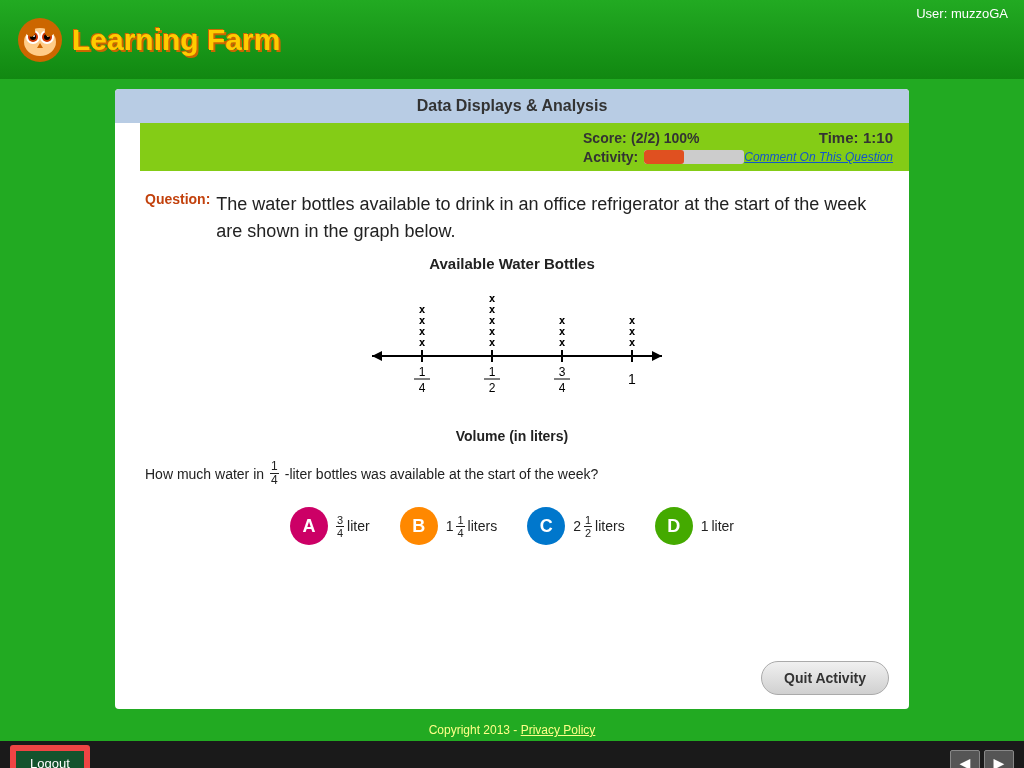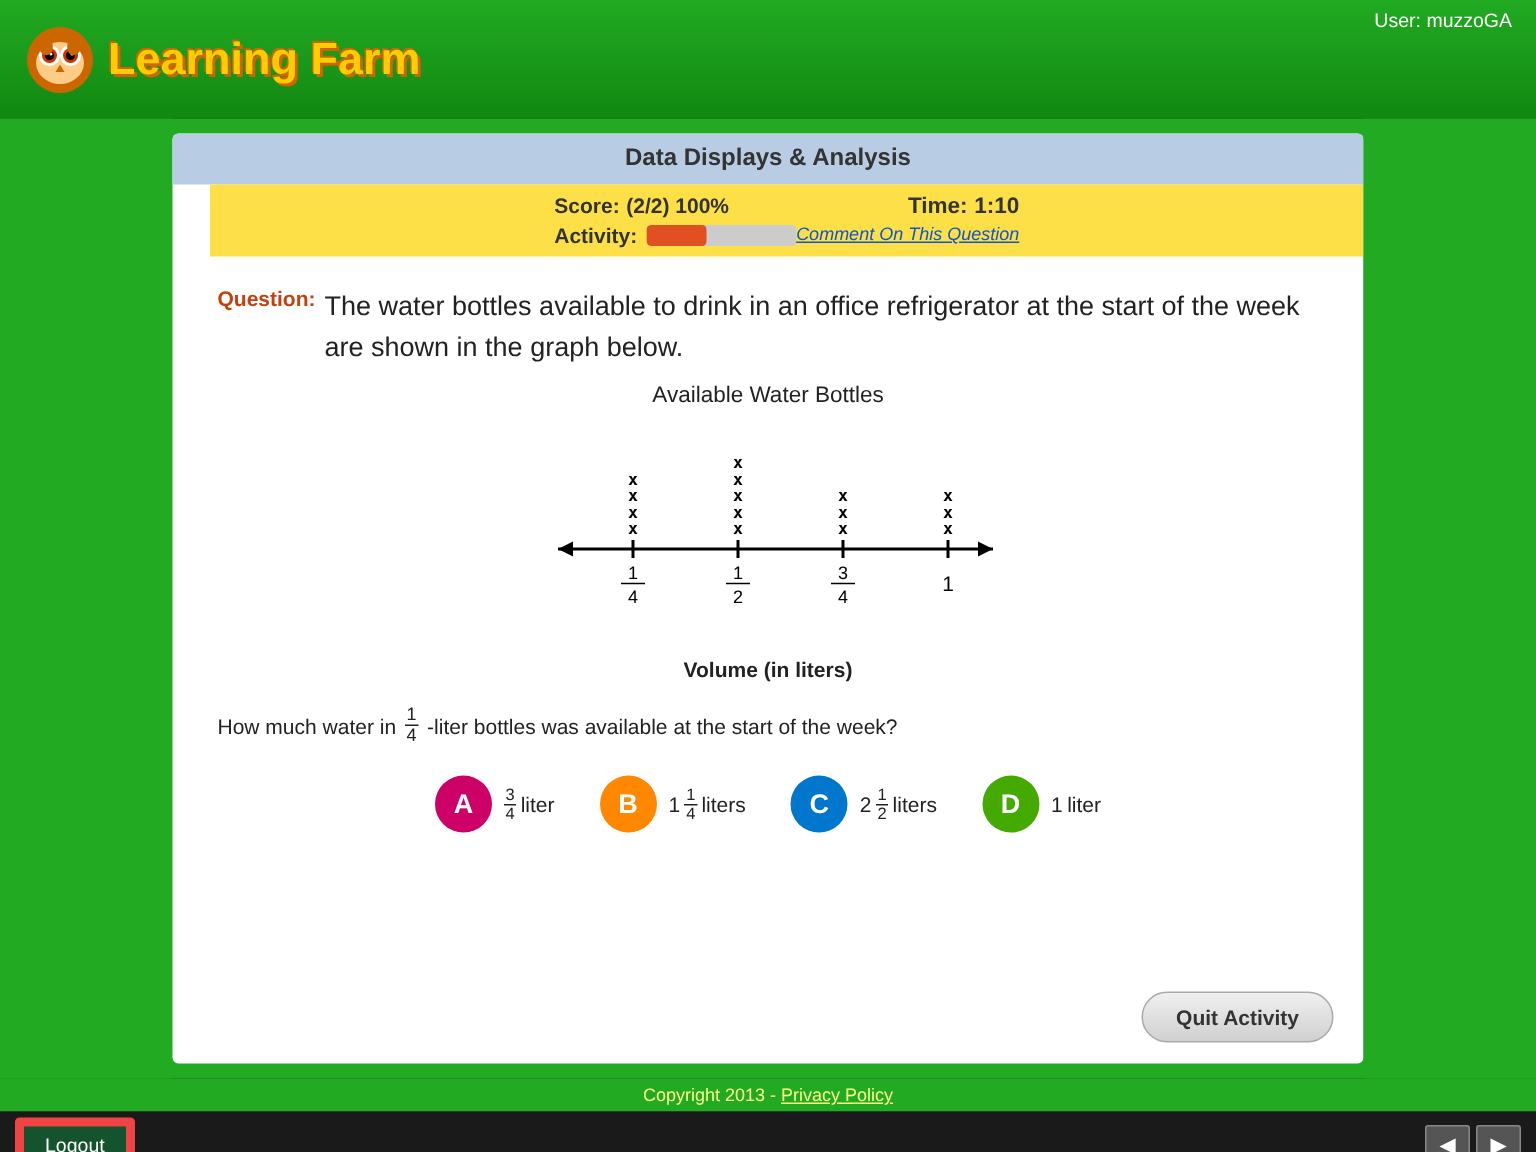--- a/index.html
+++ b/index.html
@@ -73,23 +73,23 @@
       text-align: center;
     }
     .card-title {
       font-size: 16px;
       font-weight: bold;
       color: #333;
     }
 
     
     .score-row {
-      background: #fde047;
-      display: flex;
-      justify-content: center;
+      background: #84cc16;
+      display: flex;
+      justify-content: flex-end;
       align-items: center;
       padding: 6px 16px;
       margin-left: 25px;
     }
     .score-left { display: flex; flex-direction: column; gap: 2px; }
     .score-text { font-size: 14px; font-weight: bold; color: #333; }
     .progress-row { display: flex; align-items: center; gap: 6px; }
     .progress-label { font-size: 14px; font-weight: bold; color: #333; }
     .progress-bar-outer {
       width: 100px;
@@ -132,23 +132,23 @@
 
     
     .chart-section {
       display: flex;
       flex-direction: column;
       align-items: center;
       margin: 10px 0 16px;
     }
     .chart-title {
       font-size: 15px;
-      font-weight: normal;
+      font-weight: bold;
       color: #222;
-      margin-bottom: 14px;
+      margin-bottom: 4px;
     }
     
     .chart-xlabel {
       font-size: 14px;
       font-weight: bold;
       color: #222;
       margin-top: 22px;
     }
 
     

